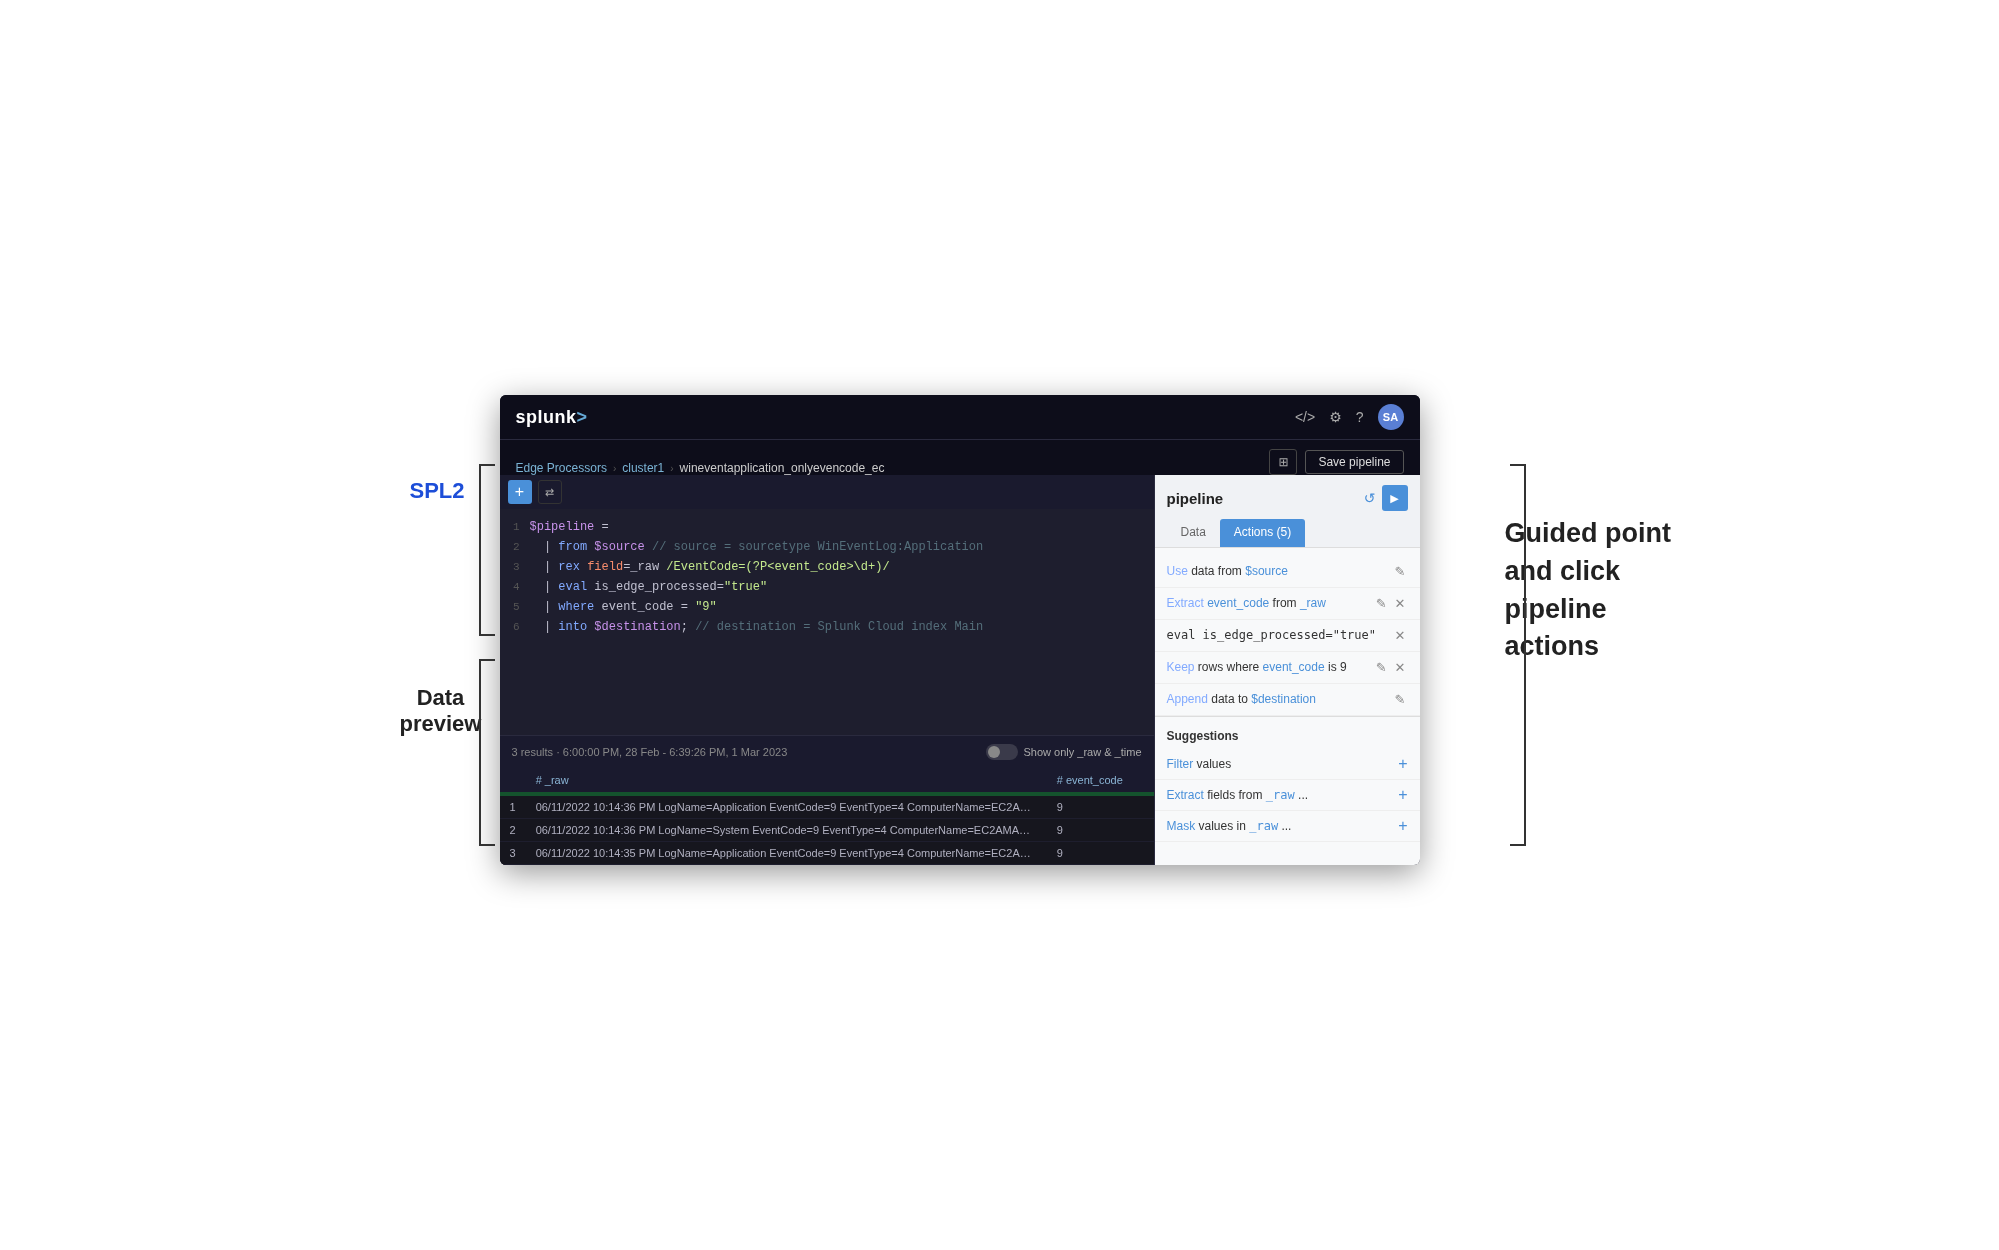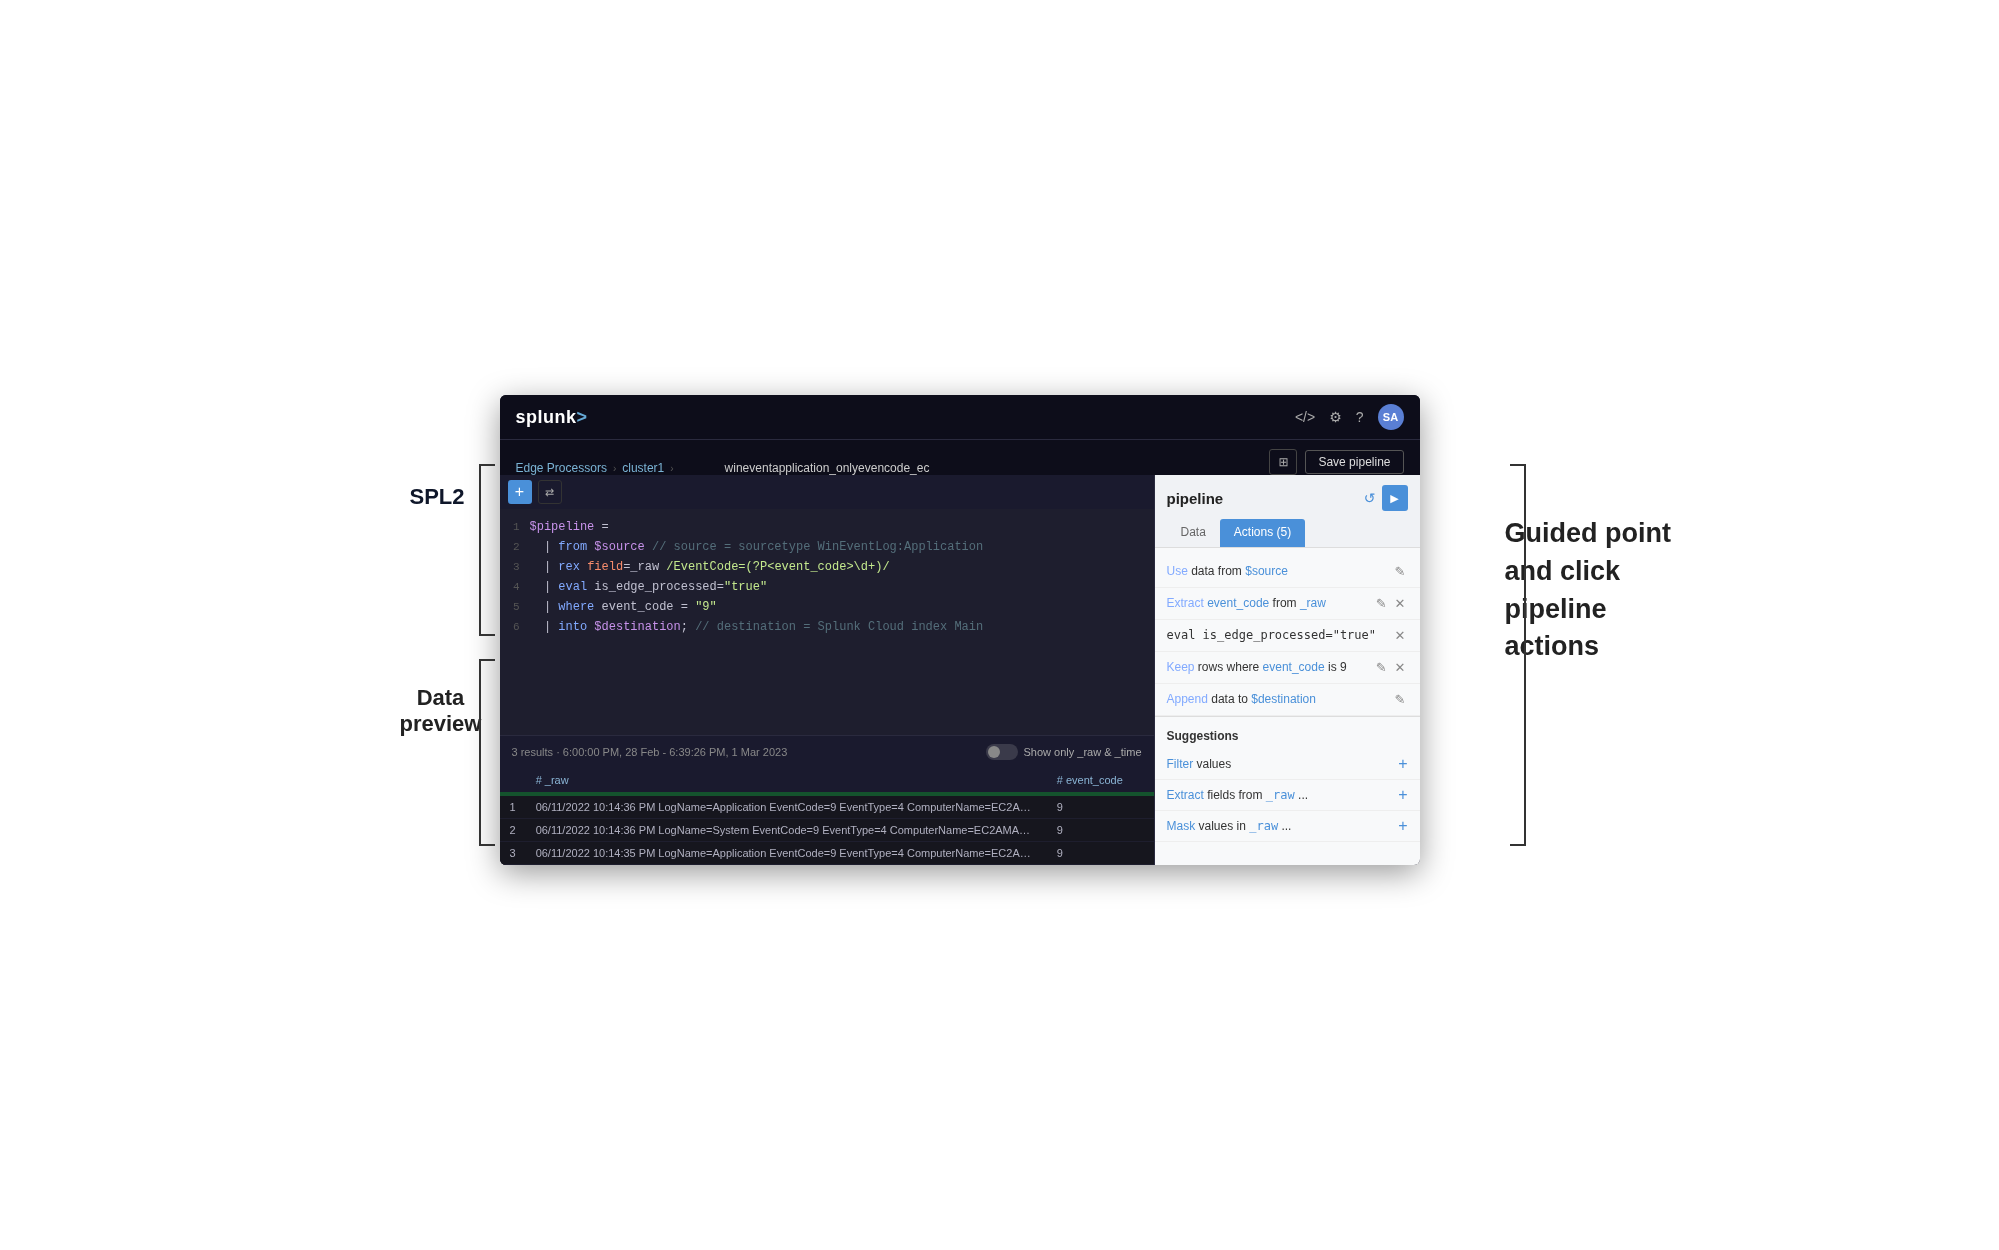--- a/index.html
+++ b/index.html
@@ -19,24 +19,24 @@
       position: relative;
       width: 1000px;
       height: 480px;
       margin-top: 20px;
     }
 
     
     .label-spl2 {
       position: absolute;
       left: -90px;
-      top: 89px;
+      top: 83px;
       font-size: 22px;
       font-weight: 600;
-      color: #0f172a;
+      color: #1d4ed8;
     }
     .label-data-preview {
       position: absolute;
       left: -100px;
       top: 290px;
       font-size: 22px;
       font-weight: 600;
       color: #222;
       text-align: center;
     }
@@ -140,21 +140,20 @@
       gap: 6px;
       font-size: 12px;
       color: #7ab3d4;
     }
     .breadcrumb-sep {
       color: #555;
       font-size: 10px;
     }
     .breadcrumb-current {
       color: #ccc;
-      margin-left: 45px;
     }
     .breadcrumb-actions {
       display: flex;
       gap: 8px;
       align-items: center;
     }
     .btn-grid {
       background: transparent;
       border: 1px solid #444;
       color: #aaa;

